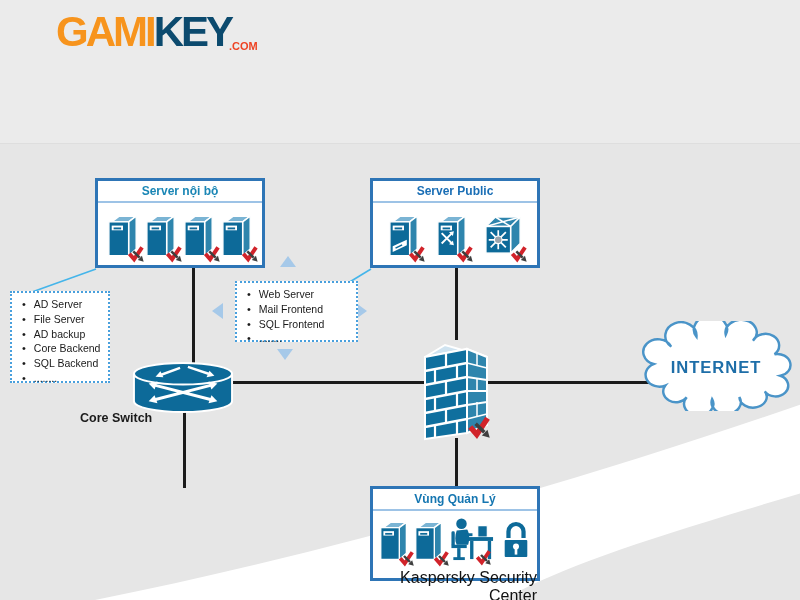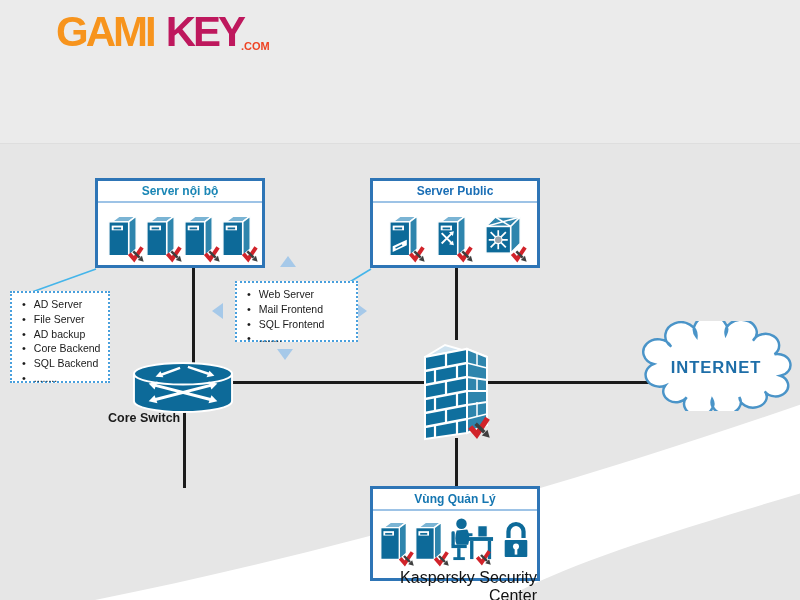--- a/index.html
+++ b/index.html
@@ -4,21 +4,21 @@
 <style>
   html,body{margin:0;padding:0;}
   body{width:800px;height:600px;font-family:"Liberation Sans","DejaVu Sans",sans-serif;}
   .stage{position:relative;width:800px;height:600px;background:#e6e6e6;overflow:hidden;}
   .band-top{position:absolute;left:0;top:0;width:800px;height:143px;background:#ebebeb;border-bottom:1px solid #dedede;z-index:1;}
   .bgsvg{position:absolute;left:0;top:0;z-index:1;}
 
   
   .logo{position:absolute;left:8px;top:6px;z-index:6;font-weight:bold;letter-spacing:-3px;font-size:42px;line-height:52px;white-space:nowrap;}
   .logo .p1{color:#f7941d;font-style:normal;margin-left:48px;}
-  .logo .p2{color:#be185d;margin-left:12px;}
+  .logo .p2{color:#0c4a6e;}
   .logo .suffix{font-size:11px;letter-spacing:0;color:#ee4323;vertical-align:baseline;position:relative;top:4px;left:-2px;}
 
   
   .line{position:absolute;background:#1b1b1b;z-index:2;}
 
   
 
   
   .gbox{position:absolute;background:#fff;border:3px solid #2e75b6;box-sizing:border-box;z-index:3;}
   .gbox .titlebar{height:20px;line-height:20px;text-align:center;font-size:12px;font-weight:bold;border-bottom:2px solid #9dc3e6;}
@@ -41,21 +41,21 @@
   .note li::before{content:"\2022";margin-right:8px;font-size:11px;}
 
   
   .tri{position:absolute;width:0;height:0;border:solid transparent;z-index:2;}
   .tri-up{border-width:0 8px 11px 8px;border-bottom-color:#a6c9e9;}
   .tri-down{border-width:11px 8px 0 8px;border-top-color:#a6c9e9;}
   .tri-left{border-width:8px 11px 8px 0;border-right-color:#a6c9e9;}
   .tri-right{border-width:8px 0 8px 11px;border-left-color:#a6c9e9;}
 
   .abs{position:absolute;z-index:3;}
-  .cs-label{position:absolute;left:108px;top:411px;font-size:12.5px;font-weight:bold;color:#1a1a1a;z-index:4;}
+  .cs-label{position:absolute;left:80px;top:411px;font-size:12.5px;font-weight:bold;color:#1a1a1a;z-index:4;}
 </style>
 </head>
 <body>
 
 <div class="stage">
 
   <div class="band-top"></div>
 
   <svg class="bgsvg" width="800" height="600" viewBox="0 0 800 600">
     <path d="M95,600 C330,553 590,478 805,403 L805,492 C650,538 562,566 503,600 Z" fill="#ffffff"></path>

